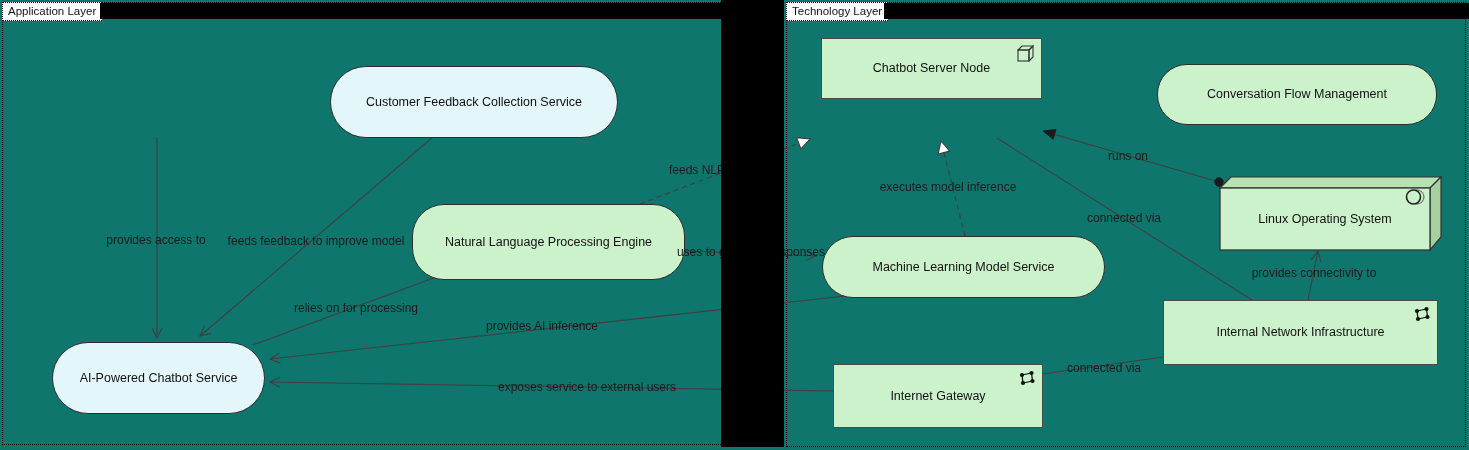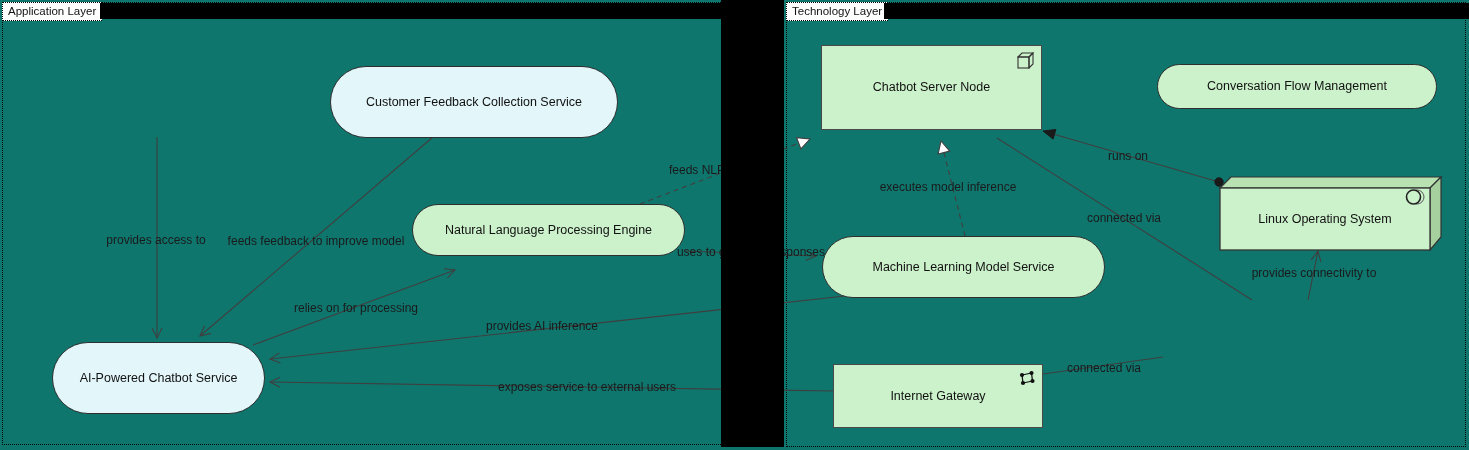--- a/index.html
+++ b/index.html
@@ -84,56 +84,69 @@
 
     <line class="edge" x1="833" y1="391" x2="270" y2="382"></line>
     <polyline class="arrow-open" points="280.1,377.2 270,382 279.9,387.2"></polyline>
   </svg>
 
 
   <div class="node stadium blue" style="left:330px;top:66px;width:288px;height:72px;border-radius:36px;">
     <span>Customer Feedback Collection Service</span>
   </div>
 
-  <div class="node stadium green" style="left:412px;top:204px;width:273px;height:52px;border-radius:32px;">
+  <div class="node stadium green" style="left:412px;top:204px;width:273px;height:76px;border-radius:32px;">
     <span>Natural Language Processing Engine</span>
   </div>
 
   <div class="node stadium blue" style="left:52px;top:342px;width:213px;height:72px;border-radius:36px;text-align:right;">
     <span>AI-Powered Chatbot Service</span>
   </div>
 
-  <div class="node rect-node green" style="left:821px;top:45px;width:221px;height:85px;">
+  <div class="node rect-node green" style="left:821px;top:38px;width:221px;height:61px;">
     <svg class="corner-icon" style="right:7px;top:6px;" width="17" height="17" viewBox="0 0 17 17">
       <polygon points="1,5 5,1 16,1 12,5" fill="none" stroke="#333" stroke-width="1.1"></polygon>
       <polygon points="12,5 16,1 16,12 12,16" fill="none" stroke="#333" stroke-width="1.1"></polygon>
       <rect x="1" y="5" width="11" height="11" fill="none" stroke="#333" stroke-width="1.1"></rect>
     </svg>
     <span>Chatbot Server Node</span>
   </div>
 
-  <div class="node stadium green" style="left:1157px;top:64px;width:280px;height:45px;border-radius:30px;text-align:center;">
+  <div class="node stadium green" style="left:1157px;top:64px;width:280px;height:61px;border-radius:30px;text-align:center;">
     <span>Conversation Flow Management</span>
   </div>
 
   <div class="node stadium green" style="left:822px;top:236px;width:283px;height:62px;border-radius:31px;text-align:right;">
     <span>Machine Learning Model Service</span>
   </div>
 
   <svg style="position:absolute;left:1218px;top:174px;z-index:3;" width="226" height="78" viewBox="0 0 226 78">
     <polygon class="svg-tech-top" points="2,14 13,3 223,3 212,14" stroke="#333" stroke-width="1.2"></polygon>
     <polygon class="svg-tech-side" points="212,14 223,3 223,63 212,76" stroke="#333" stroke-width="1.2"></polygon>
     <rect class="svg-tech-fill" x="2" y="14" width="210" height="62" stroke="#333" stroke-width="1.3"></rect>
     <circle cx="199" cy="23" r="7" fill="none" stroke="#555" stroke-width="1"></circle>
     <circle class="svg-tech-fill" cx="195.5" cy="23" r="7" stroke="#222" stroke-width="1.6"></circle>
   </svg>
   <div class="linux-label" style="left:1220px;top:188px;width:210px;height:62px;">
     <span>Linux Operating System</span>
   </div>
 
+  <div class="node rect-node green" style="left:1163px;top:300px;width:275px;height:65px;">
+    <svg class="corner-icon" style="right:6px;top:5px;" width="18" height="16" viewBox="0 0 18 16">
+      <line x1="4" y1="5" x2="13.5" y2="3" stroke="#111" stroke-width="1.2"></line>
+      <line x1="5" y1="13" x2="14.5" y2="11" stroke="#111" stroke-width="1.2"></line>
+      <line x1="4" y1="5" x2="5" y2="13" stroke="#111" stroke-width="1.2"></line>
+      <line x1="13.5" y1="3" x2="14.5" y2="11" stroke="#111" stroke-width="1.2"></line>
+      <circle cx="4" cy="5" r="2.1" fill="#111"></circle>
+        <circle cx="13.5" cy="3" r="2.1" fill="#111"></circle>
+      <circle cx="5" cy="13" r="2.1" fill="#111"></circle>
+        <circle cx="14.5" cy="11" r="2.1" fill="#111"></circle>
+    </svg>
+    <span>Internal Network Infrastructure</span>
+  </div>
 
   <div class="node rect-node green" style="left:833px;top:364px;width:210px;height:64px;">
     <svg class="corner-icon" style="right:6px;top:5px;" width="18" height="16" viewBox="0 0 18 16">
       <line x1="4" y1="5" x2="13.5" y2="3" stroke="#111" stroke-width="1.2"></line>
       <line x1="5" y1="13" x2="14.5" y2="11" stroke="#111" stroke-width="1.2"></line>
       <line x1="4" y1="5" x2="5" y2="13" stroke="#111" stroke-width="1.2"></line>
       <line x1="13.5" y1="3" x2="14.5" y2="11" stroke="#111" stroke-width="1.2"></line>
       <circle cx="4" cy="5" r="2.1" fill="#111"></circle>
         <circle cx="13.5" cy="3" r="2.1" fill="#111"></circle>
       <circle cx="5" cy="13" r="2.1" fill="#111"></circle>

